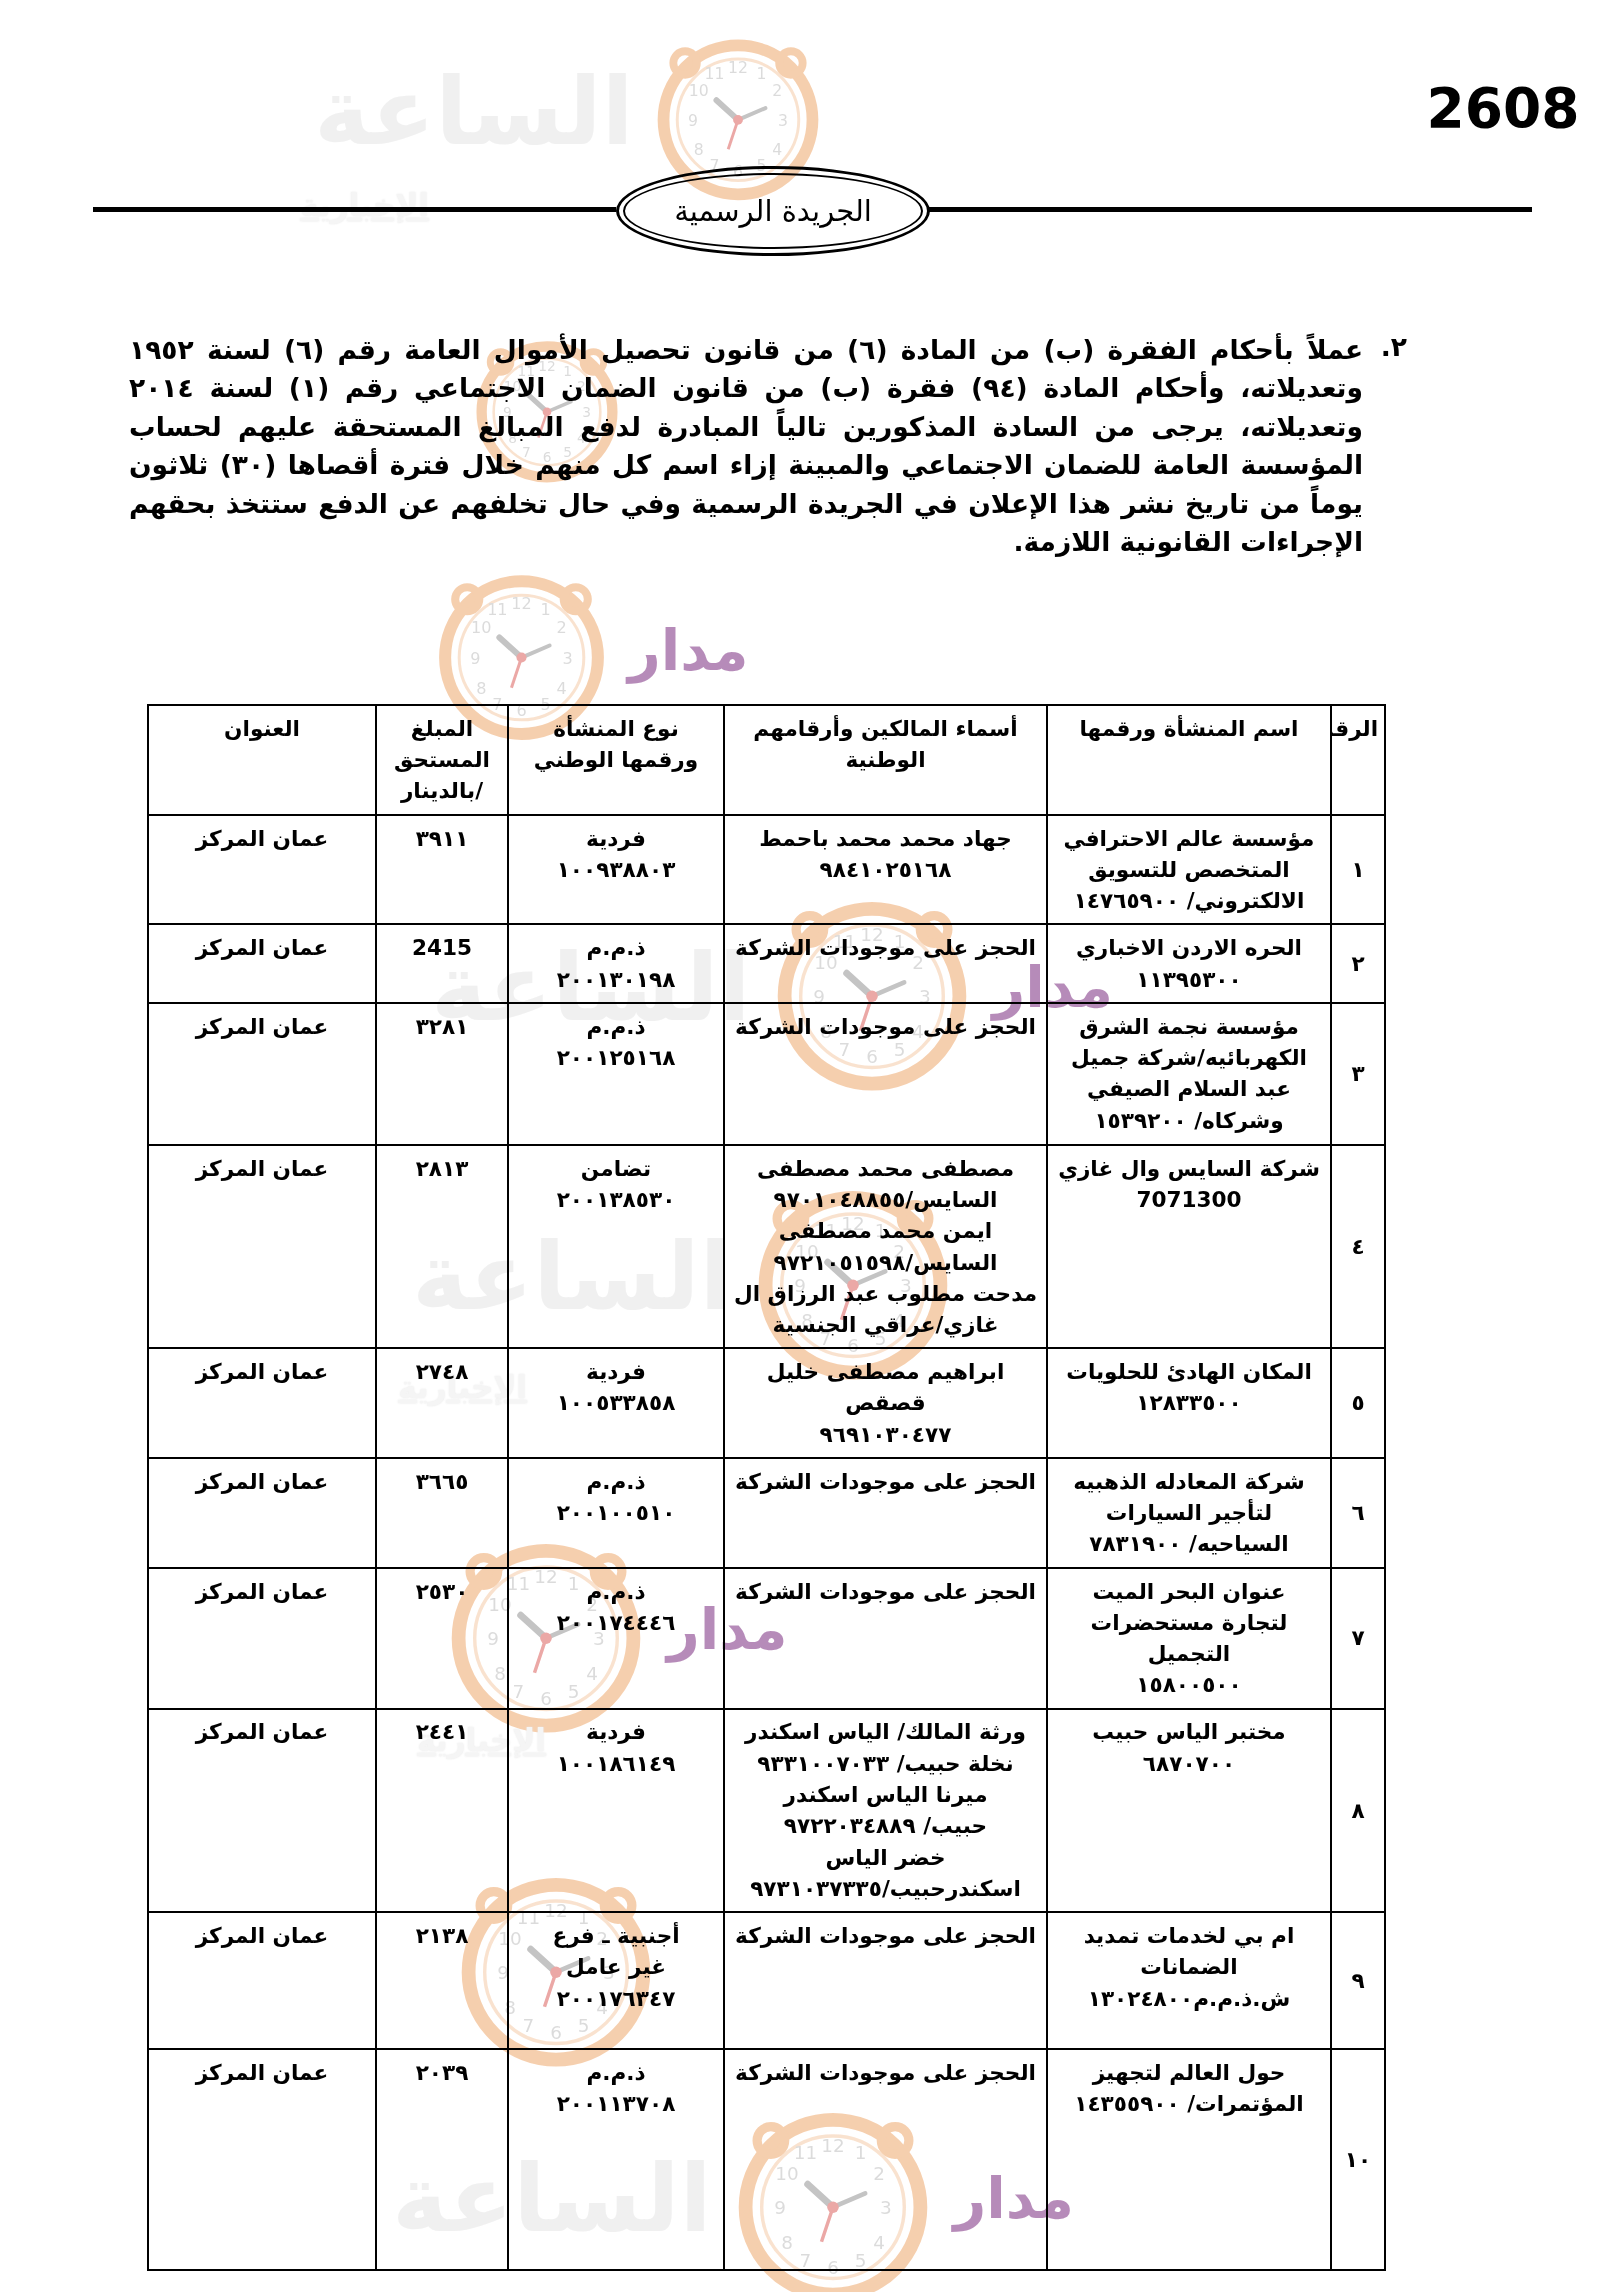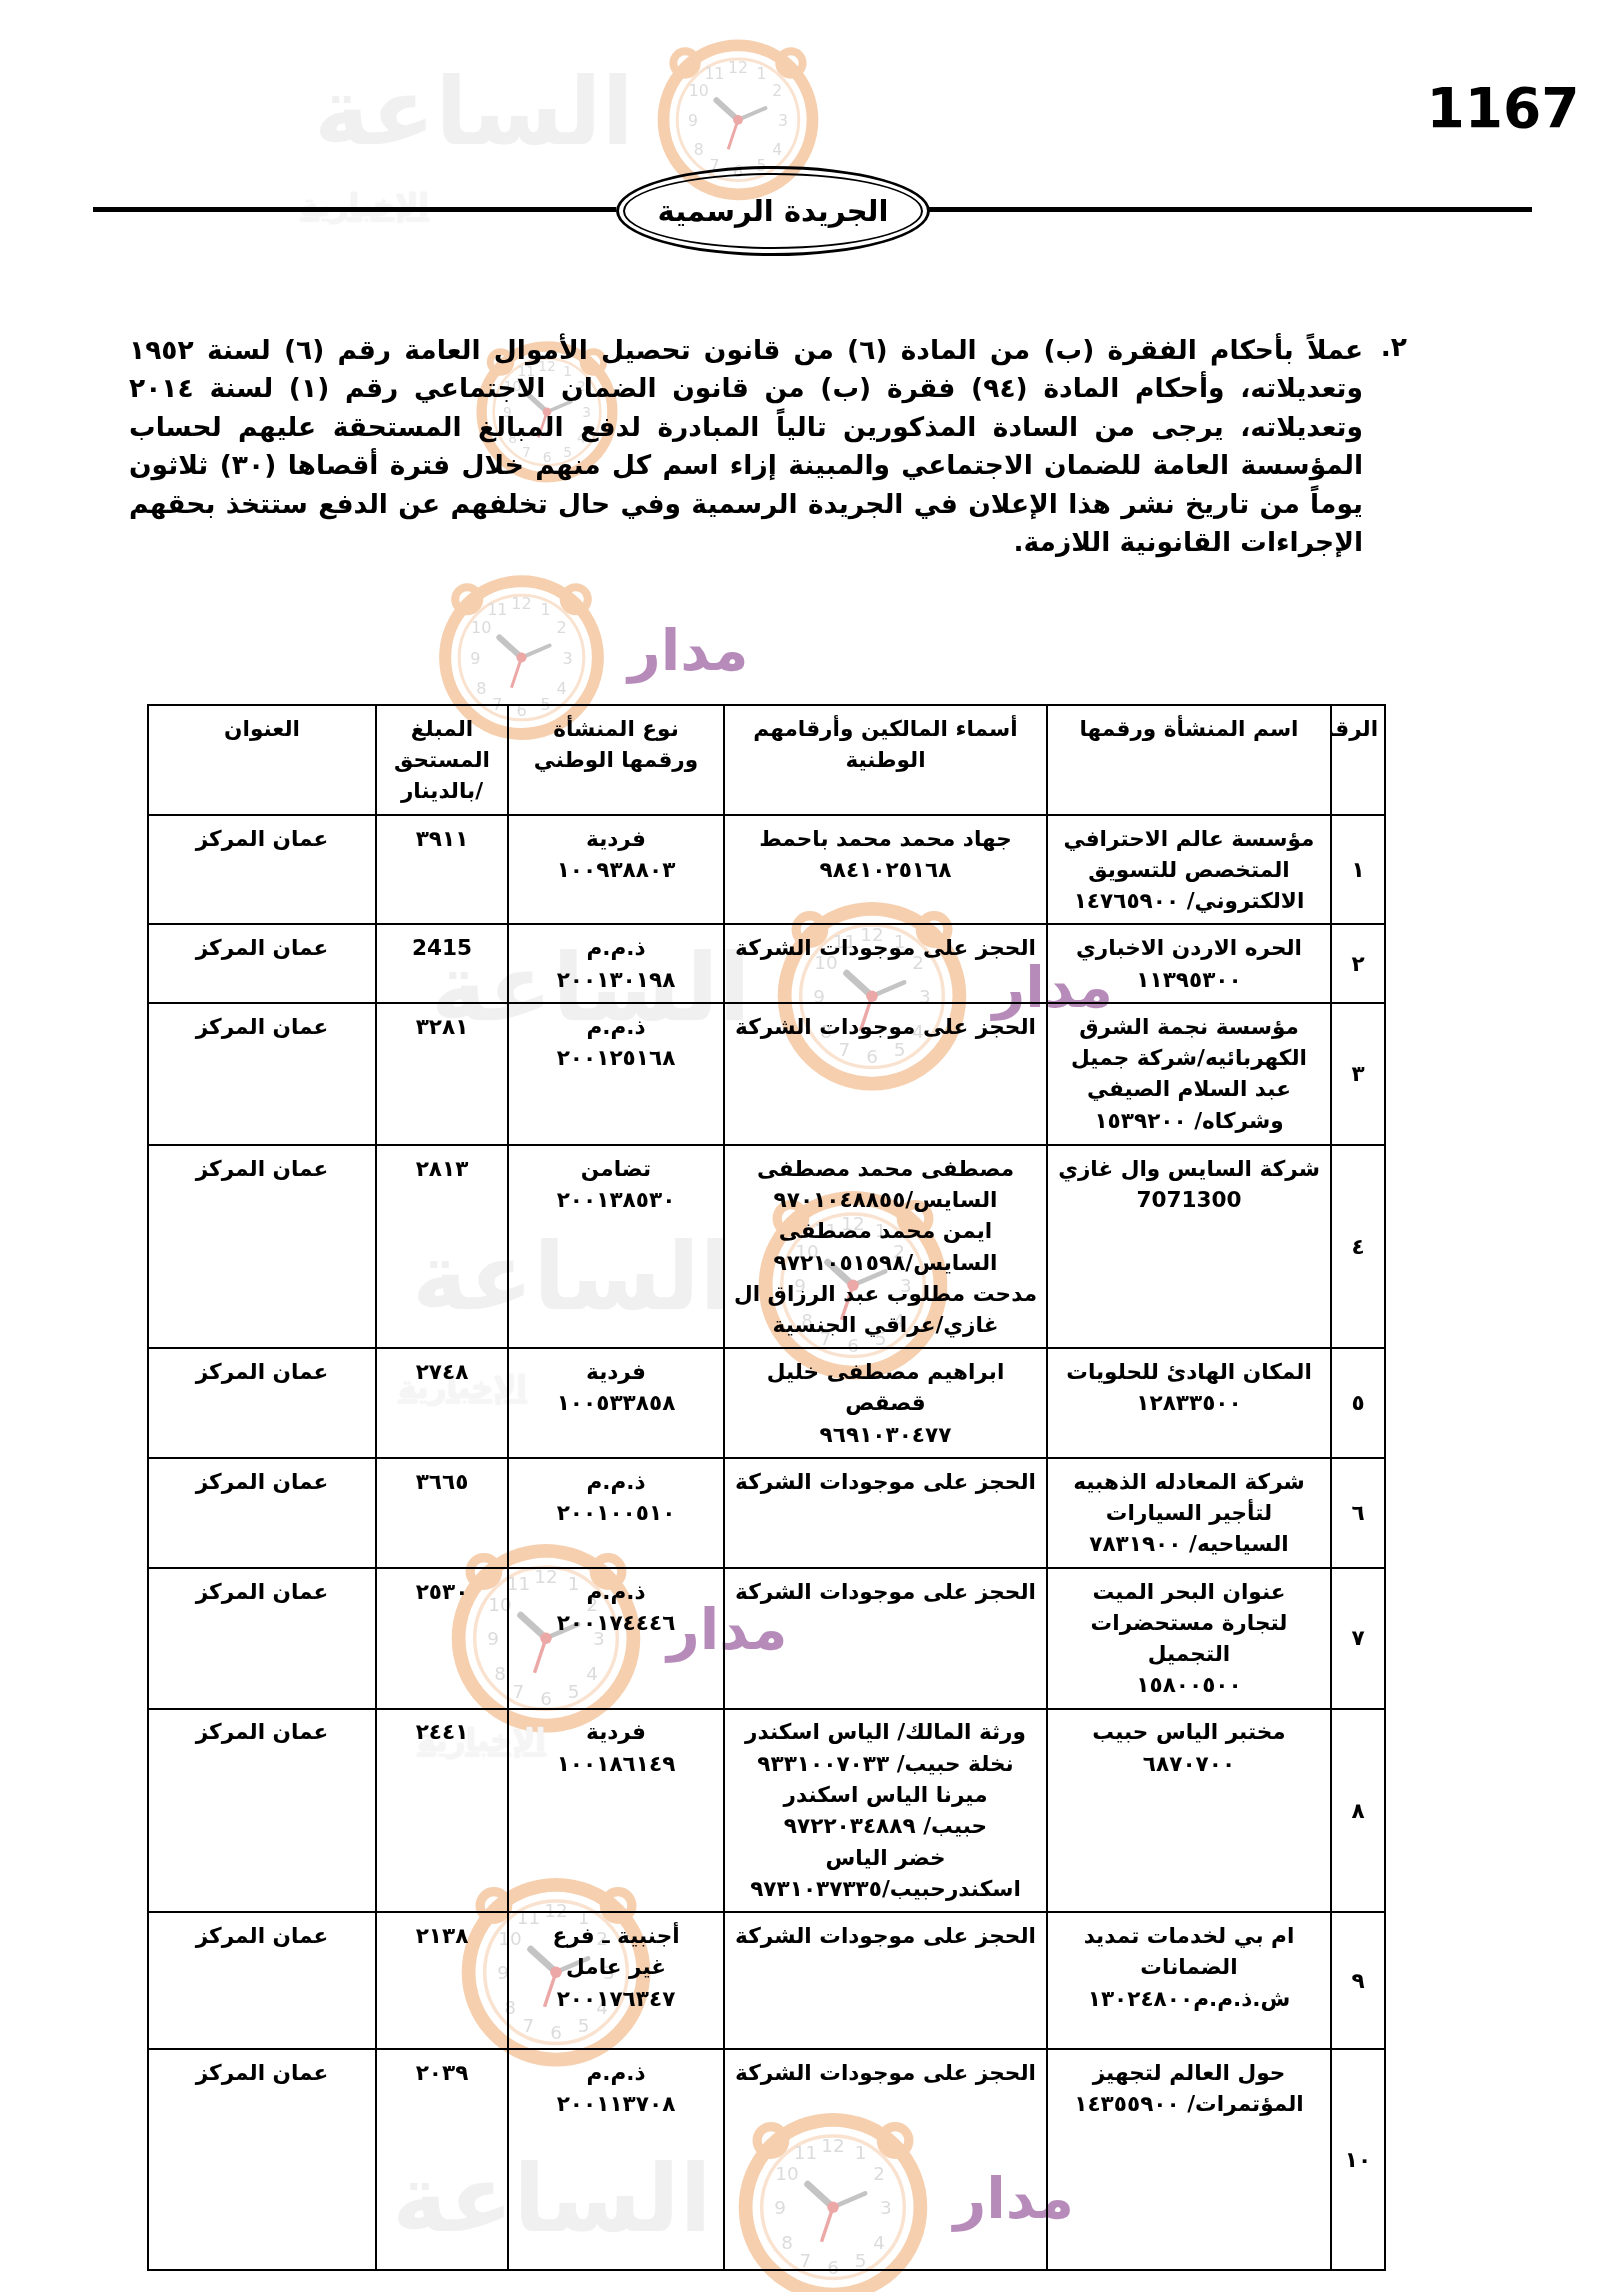--- a/index.html
+++ b/index.html
@@ -66,21 +66,21 @@
     justify-content: center;
   }
   .oval::after {
     content: "";
     position: absolute;
     inset: 3.9px;
     border: 2px solid #000;
     border-radius: 50%;
     pointer-events: none;
   }
-  .oval-title { font-size: 29px; font-weight: bold; direction: rtl; }
+  .oval-title { font-size: 29px; font-weight: normal; direction: rtl; }
 
   .notice {
     position: absolute;
     top: 327px;
     left: 125px;
     width: 1282px;
     direction: rtl;
     display: flex;
     gap: 13.7px;
     font-size: 26.5px;
@@ -347,21 +347,21 @@
     <line x1="50" y1="54" x2="45" y2="69" stroke="#d9534f" stroke-width="1.5"></line>
     <circle cx="50" cy="54" r="2.5" fill="#d9534f"></circle>
   </svg>
         <span class="wm-big">الساعة</span>
         <span class="wm-tag">الإخبارية</span>
       </div>
     </div>
 
   <div class="content">
 
-    <div class="page-number">1167</div>
+    <div class="page-number">2608</div>
 
     <div class="rule-left"></div>
     <div class="rule-right"></div>
 
     <div class="oval">
       <span class="oval-title">الجريدة الرسمية</span>
     </div>
 
     <section class="notice">
       <span class="item-no">٢.</span>

